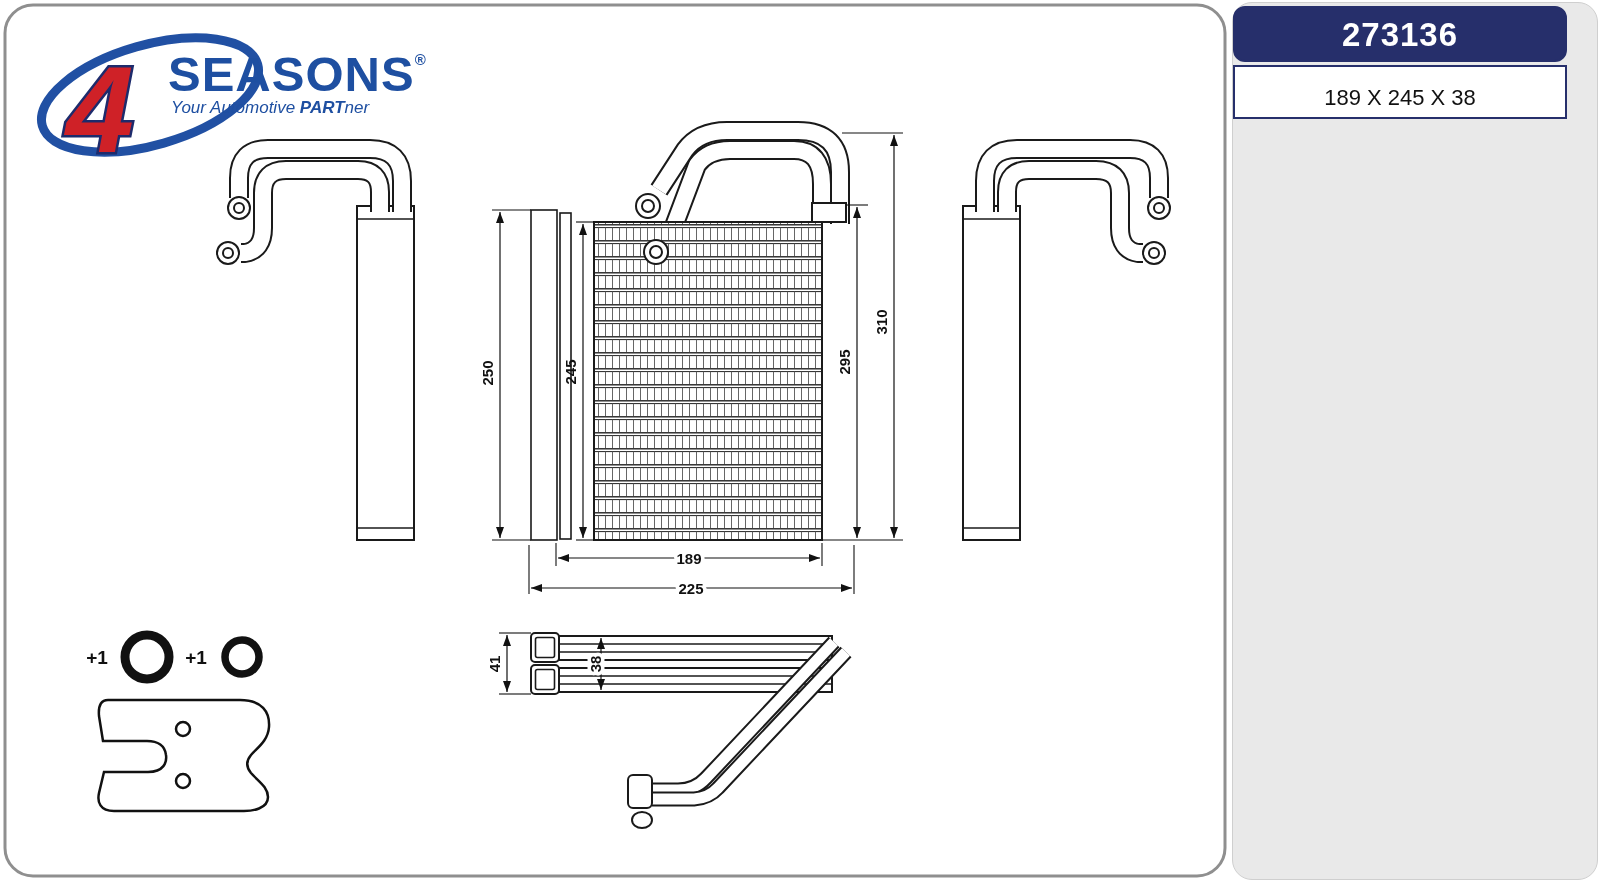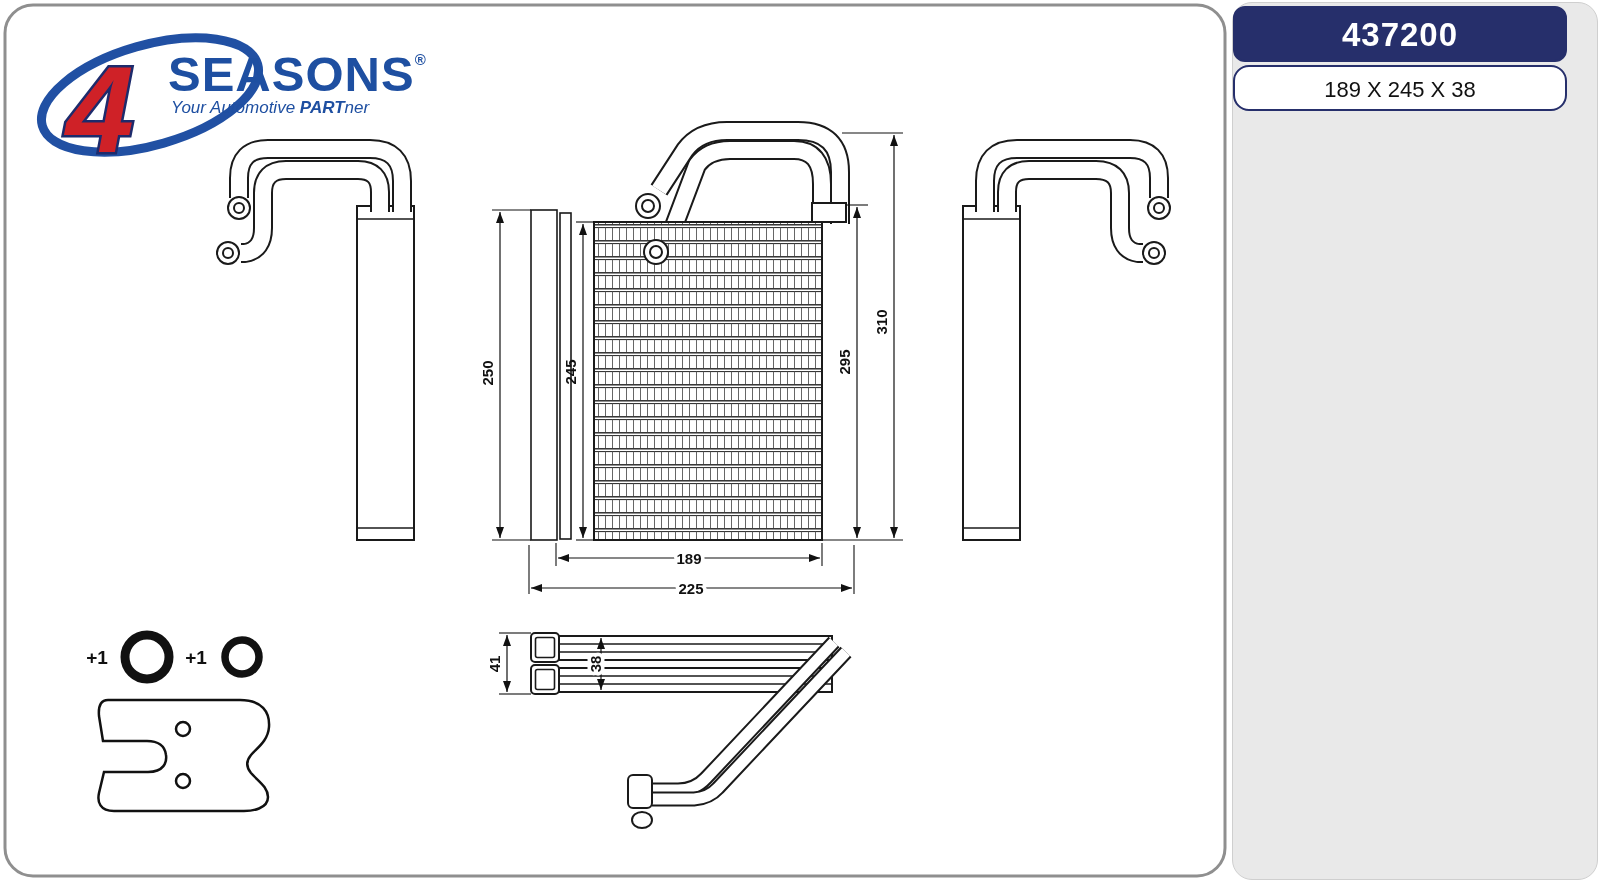--- a/index.html
+++ b/index.html
@@ -32,21 +32,21 @@
   .logo-tag .b{font-weight:bold;}
 
   
   .panel{position:absolute;left:1232px;top:2px;width:366px;height:878px;box-sizing:border-box;
          background:#e9e9e9;border:1px solid #cfcfcf;border-radius:20px;}
   .pn-box{position:absolute;left:1233px;top:6px;width:334px;}
   .pn-top{background:#262f6b;color:#fff;font:bold 33px/1 "Liberation Sans",sans-serif;
           text-align:center;padding:10px 0 9px;border:2px solid #262f6b;border-radius:12px;
           letter-spacing:1px;}
   .pn-size{margin-top:3px;background:#fff;color:#111;font:22px/1 "Liberation Sans",sans-serif;
-           text-align:center;padding:12px 0 8px;border:2px solid #262f6b;border-radius:16px;}
+           text-align:center;padding:20px 0 8px;border:2px solid #262f6b;border-radius:0;}
 </style>
 </head>
 <body>
 
 <div class="page">
 
   <svg class="art" viewBox="0 0 1600 883" xmlns="http://www.w3.org/2000/svg">
     <defs>
       <marker id="arr" viewBox="0 0 12 12" refX="11" refY="6" markerWidth="12" markerHeight="12" markerUnits="userSpaceOnUse" orient="auto-start-reverse">
         <path d="M0,2 L11,6 L0,10 Z" fill="#111"></path>
@@ -190,17 +190,17 @@
                H 114 C 100 811 97 802 99 793 L 104 772 H 148 C 164 772 167 762 166 755
                C 165 746 158 741 147 741 H 103 L 99 716 C 98 704 102 700 108 700 Z
                M 190 729 a 7 7 0 1 1 -14 0 a 7 7 0 1 1 14 0 Z
                M 190 781 a 7 7 0 1 1 -14 0 a 7 7 0 1 1 14 0 Z"></path>
     </g>
   </svg>
 
   <div class="panel"></div>
 
   <div class="pn-box">
-    <div class="pn-top">437200</div>
+    <div class="pn-top">273136</div>
     <div class="pn-size">189 X 245 X 38</div>
   </div>
 
 </div>
 
 </body></html>

